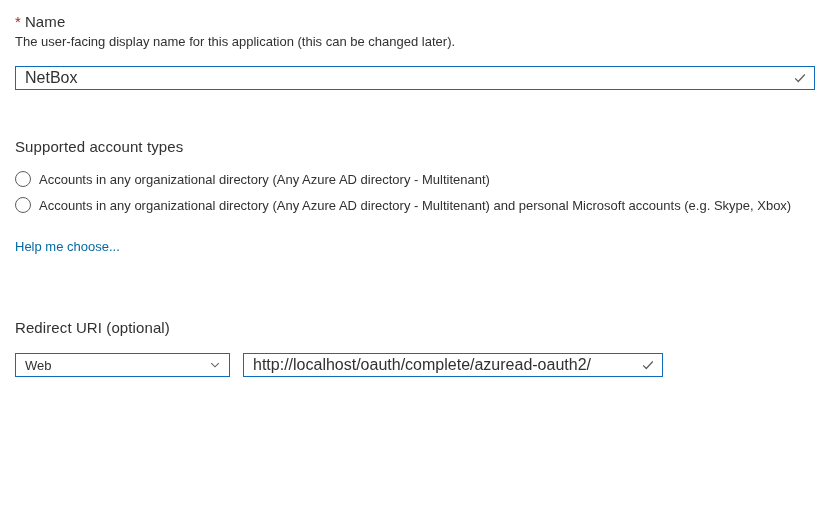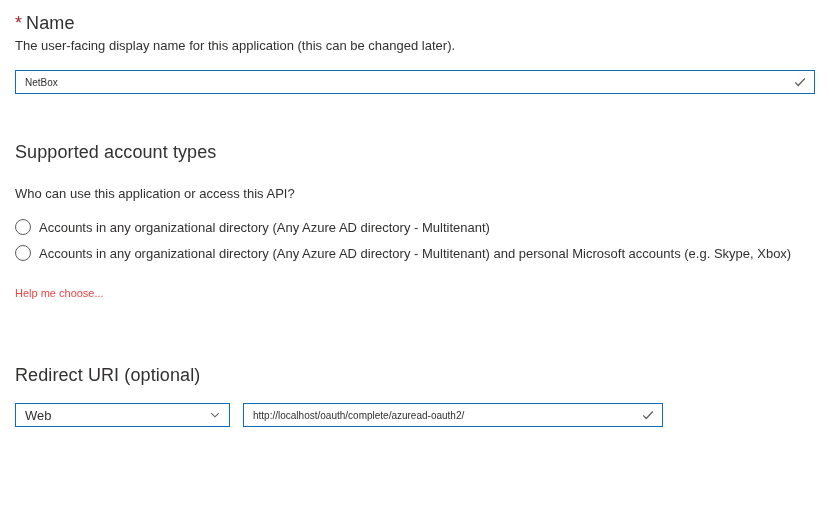--- a/index.html
+++ b/index.html
@@ -6,21 +6,21 @@
   html, body {
     width: 829px; height: 516px;
     background: #ffffff;
     font-family: "Liberation Sans", sans-serif;
     color: #323130;
     overflow: hidden;
   }
   .page { padding: 10px 14px 0 15px; }
 
   .section-title {
-    font-size: 18px;
+    font-size: 15px;
     font-weight: 400;
     color: #323130;
     letter-spacing: 0.1px;
   }
   .required { color: #a4262c; margin-right: 4px; }
 
   .desc {
     font-size: 13px;
     color: #323130;
     line-height: 19px;
@@ -37,21 +37,21 @@
     display: flex;
     align-items: center;
   }
   .name-input-wrap { margin-top: 15px; width: 800px; }
   .text-input {
     border: none;
     outline: none;
     width: 100%;
     height: 100%;
     font-family: "Liberation Sans", sans-serif;
-    font-size: 10px;
+    font-size: 16px;
     color: #323130;
     padding: 0 26px 0 9px;
     background: transparent;
   }
   .check-icon {
     position: absolute;
     right: 7px;
     top: 50%;
     transform: translateY(-50%);
     display: flex;
@@ -85,22 +85,22 @@
     left: 3px; top: 3px;
     width: 8px; height: 8px;
     border-radius: 50%;
     background: #0f6cbd;
   }
   .radio-label { font-size: 13px; color: #323130; }
 
   .help-link {
     display: inline-block;
     margin-top: 21px;
-    font-size: 11px;
-    color: #ef4444;
+    font-size: 13px;
+    color: #0369a1;
     text-decoration: none;
     cursor: pointer;
   }
 
   
   .redirect-title { margin-top: 64px; }
   .redirect-desc { margin-top: 18px; width: 800px; }
   .uri-row {
     margin-top: 17px;
     display: flex;
@@ -136,21 +136,20 @@
       <span class="check-icon">
         <svg width="14" height="14" viewBox="0 0 16 16">
             <path d="M2.5 8.5l3.5 3.5L13.5 4" stroke="#605e5c" stroke-width="1.4" fill="none"></path>
           </svg>
       </span>
     </div>
   </div>
 
   <div>
     <div class="section-title account-title">Supported account types</div>
-    <p class="desc account-question">Who can use this application or access this API?</p>
 
     <div class="radio-group">
       <div class="radio-row">
         <span class="radio"></span>
         <span class="radio-label">Accounts in any organizational directory (Any Azure AD directory - Multitenant)</span>
       </div>
       <div class="radio-row">
         <span class="radio"></span>
         <span class="radio-label">Accounts in any organizational directory (Any Azure AD directory - Multitenant) and personal Microsoft accounts (e.g. Skype, Xbox)</span>
       </div>

